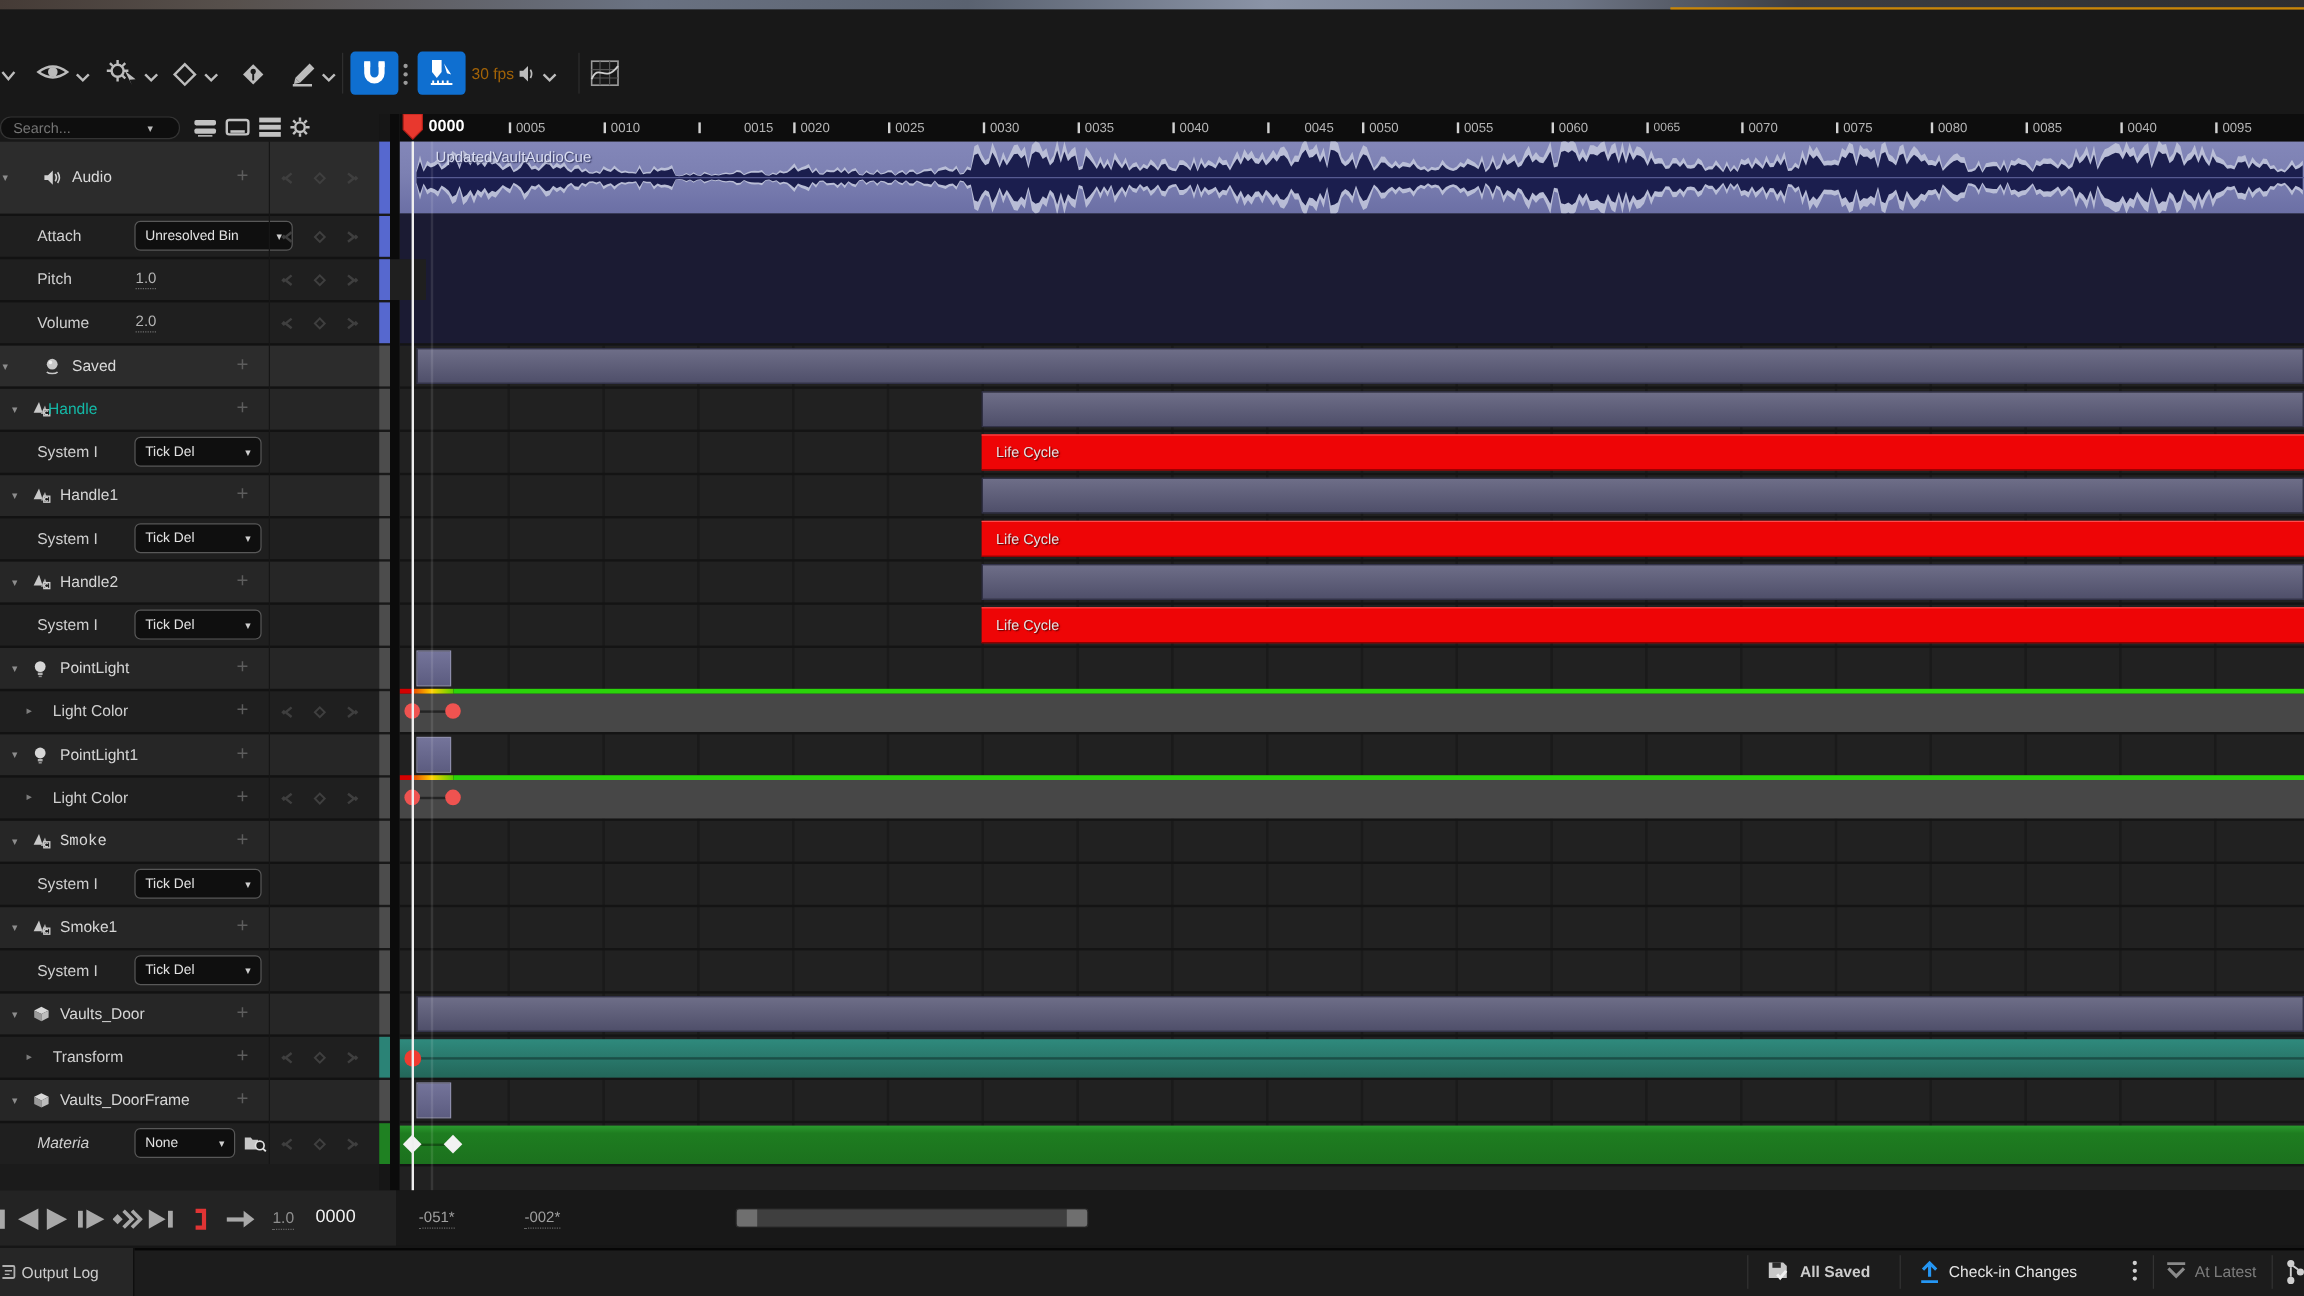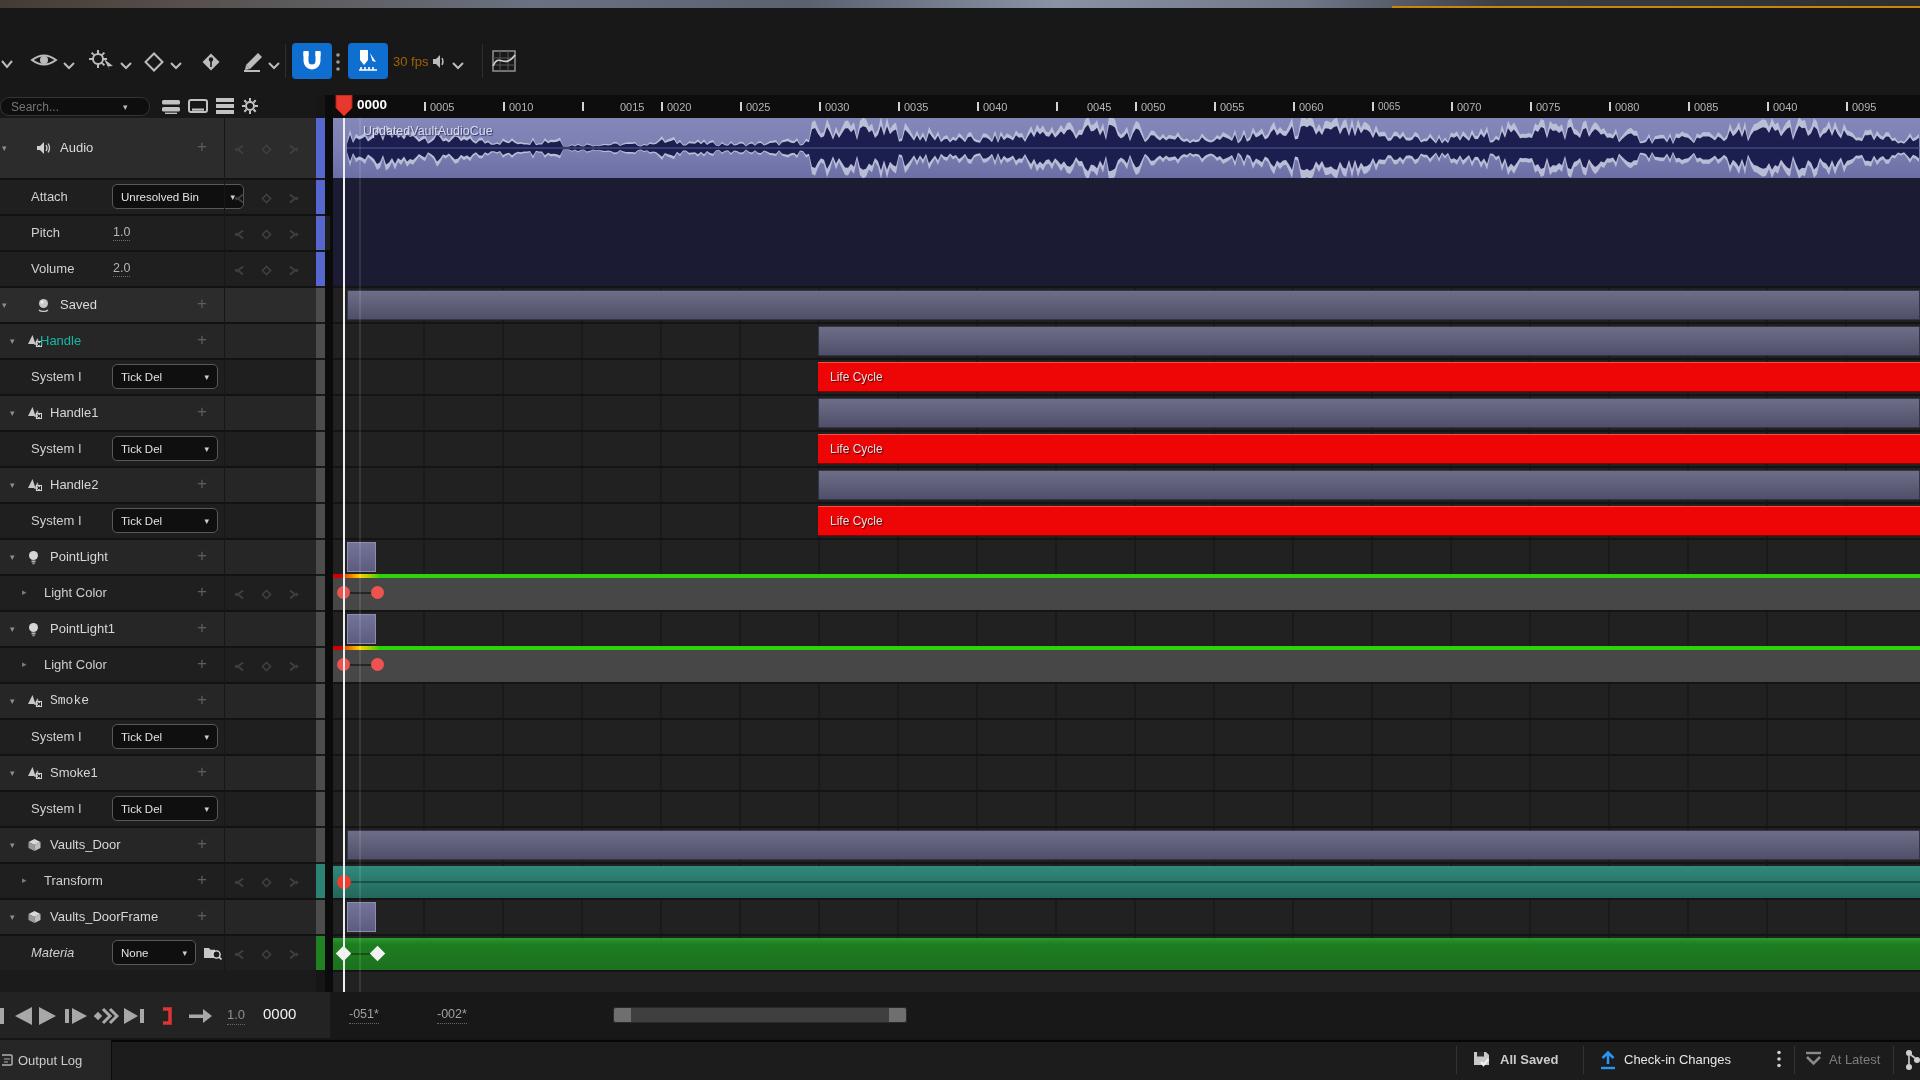--- a/index.html
+++ b/index.html
@@ -156,21 +156,21 @@
             </svg></div>
           <div style="position: static;"><svg width="13" height="13" viewBox="0 0 13 13">
               <rect x="3.6" y="3.6" width="5.8" height="5.8" transform="rotate(45 6.5 6.5)" fill="none" stroke="#3f3f3f" stroke-width="1.6"></rect>
             </svg></div>
           <div style="position: static;"><svg width="13" height="13" viewBox="0 0 13 13">
               <path d="M4 2.5 L9 6.5 L4 10.5" fill="none" stroke="#3f3f3f" stroke-width="2"></path>
               <rect x="9" y="5" width="3" height="3" transform="rotate(45 10.5 6.5)" fill="#3f3f3f"></rect>
             </svg></div>
         </div>
       </div>
-      <div style="position: absolute; left: 0px; top: 216px; width: 330px; height: 34px; background: rgb(31, 31, 31); z-index: 2;">
+      <div style="position: absolute; left: 0px; top: 216px; width: 355px; height: 34px; background: rgb(31, 31, 31); z-index: 2;">
         <div style="position: absolute; left: 31px; top: 9px; font-size: 13px; color: rgb(207, 207, 207);">Pitch</div>
         <div style="position: absolute; left: 113px; top: 9px; font-size: 12.5px; color: rgb(181, 181, 181); border-bottom: 1px dotted rgb(110, 110, 110); padding-bottom: 1px;">1.0</div>
         <div style="position: absolute; left: 234px; top: 10.5px; display: flex; gap: 13px;">
           <div style="position: static;"><svg width="13" height="13" viewBox="0 0 13 13">
               <path d="M9 2.5 L4 6.5 L9 10.5" fill="none" stroke="#3f3f3f" stroke-width="2"></path>
               <rect x="1" y="5" width="3" height="3" transform="rotate(45 2.5 6.5)" fill="#3f3f3f"></rect>
             </svg></div>
           <div style="position: static;"><svg width="13" height="13" viewBox="0 0 13 13">
               <rect x="3.6" y="3.6" width="5.8" height="5.8" transform="rotate(45 6.5 6.5)" fill="none" stroke="#3f3f3f" stroke-width="1.6"></rect>
             </svg></div>

